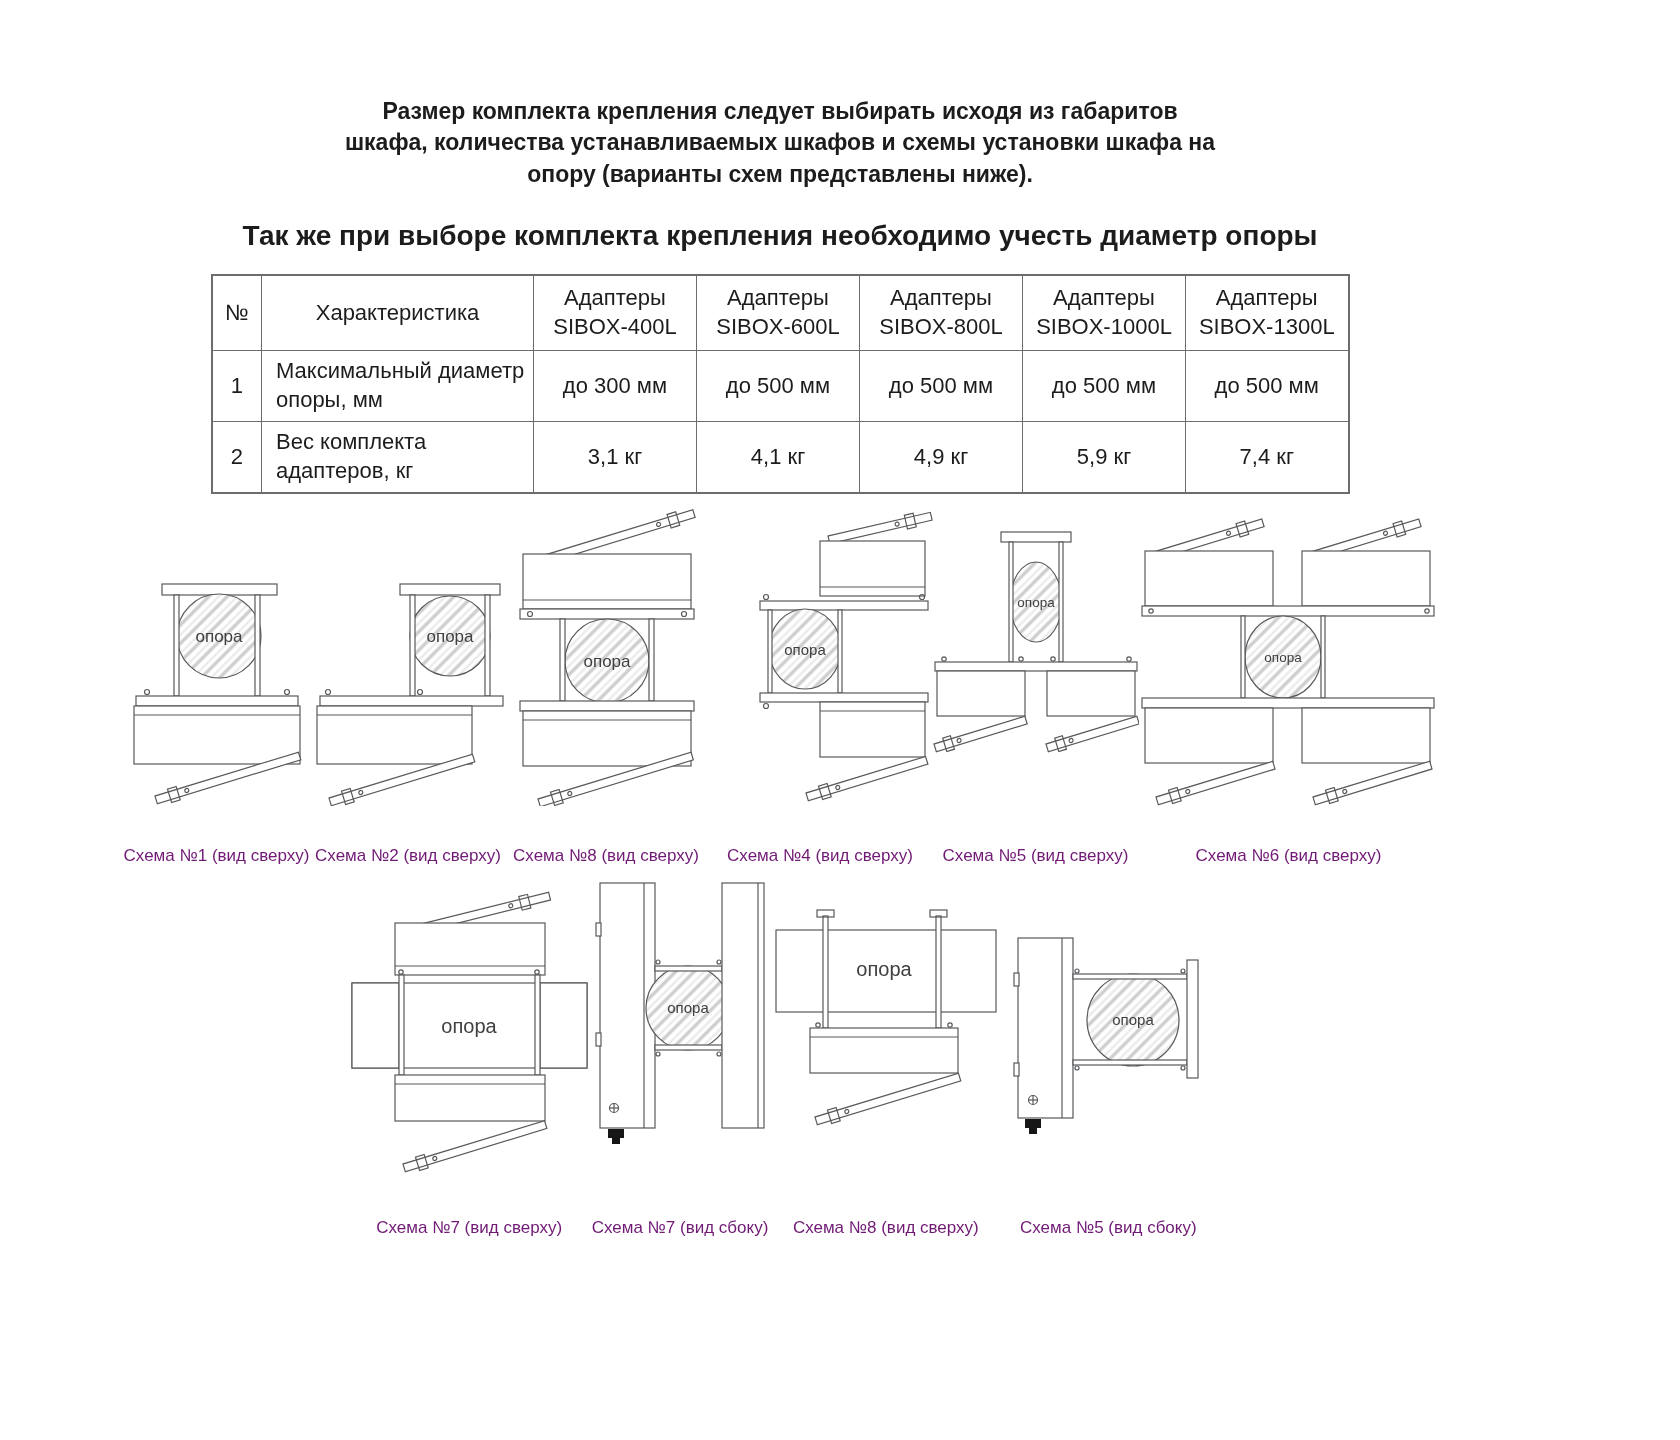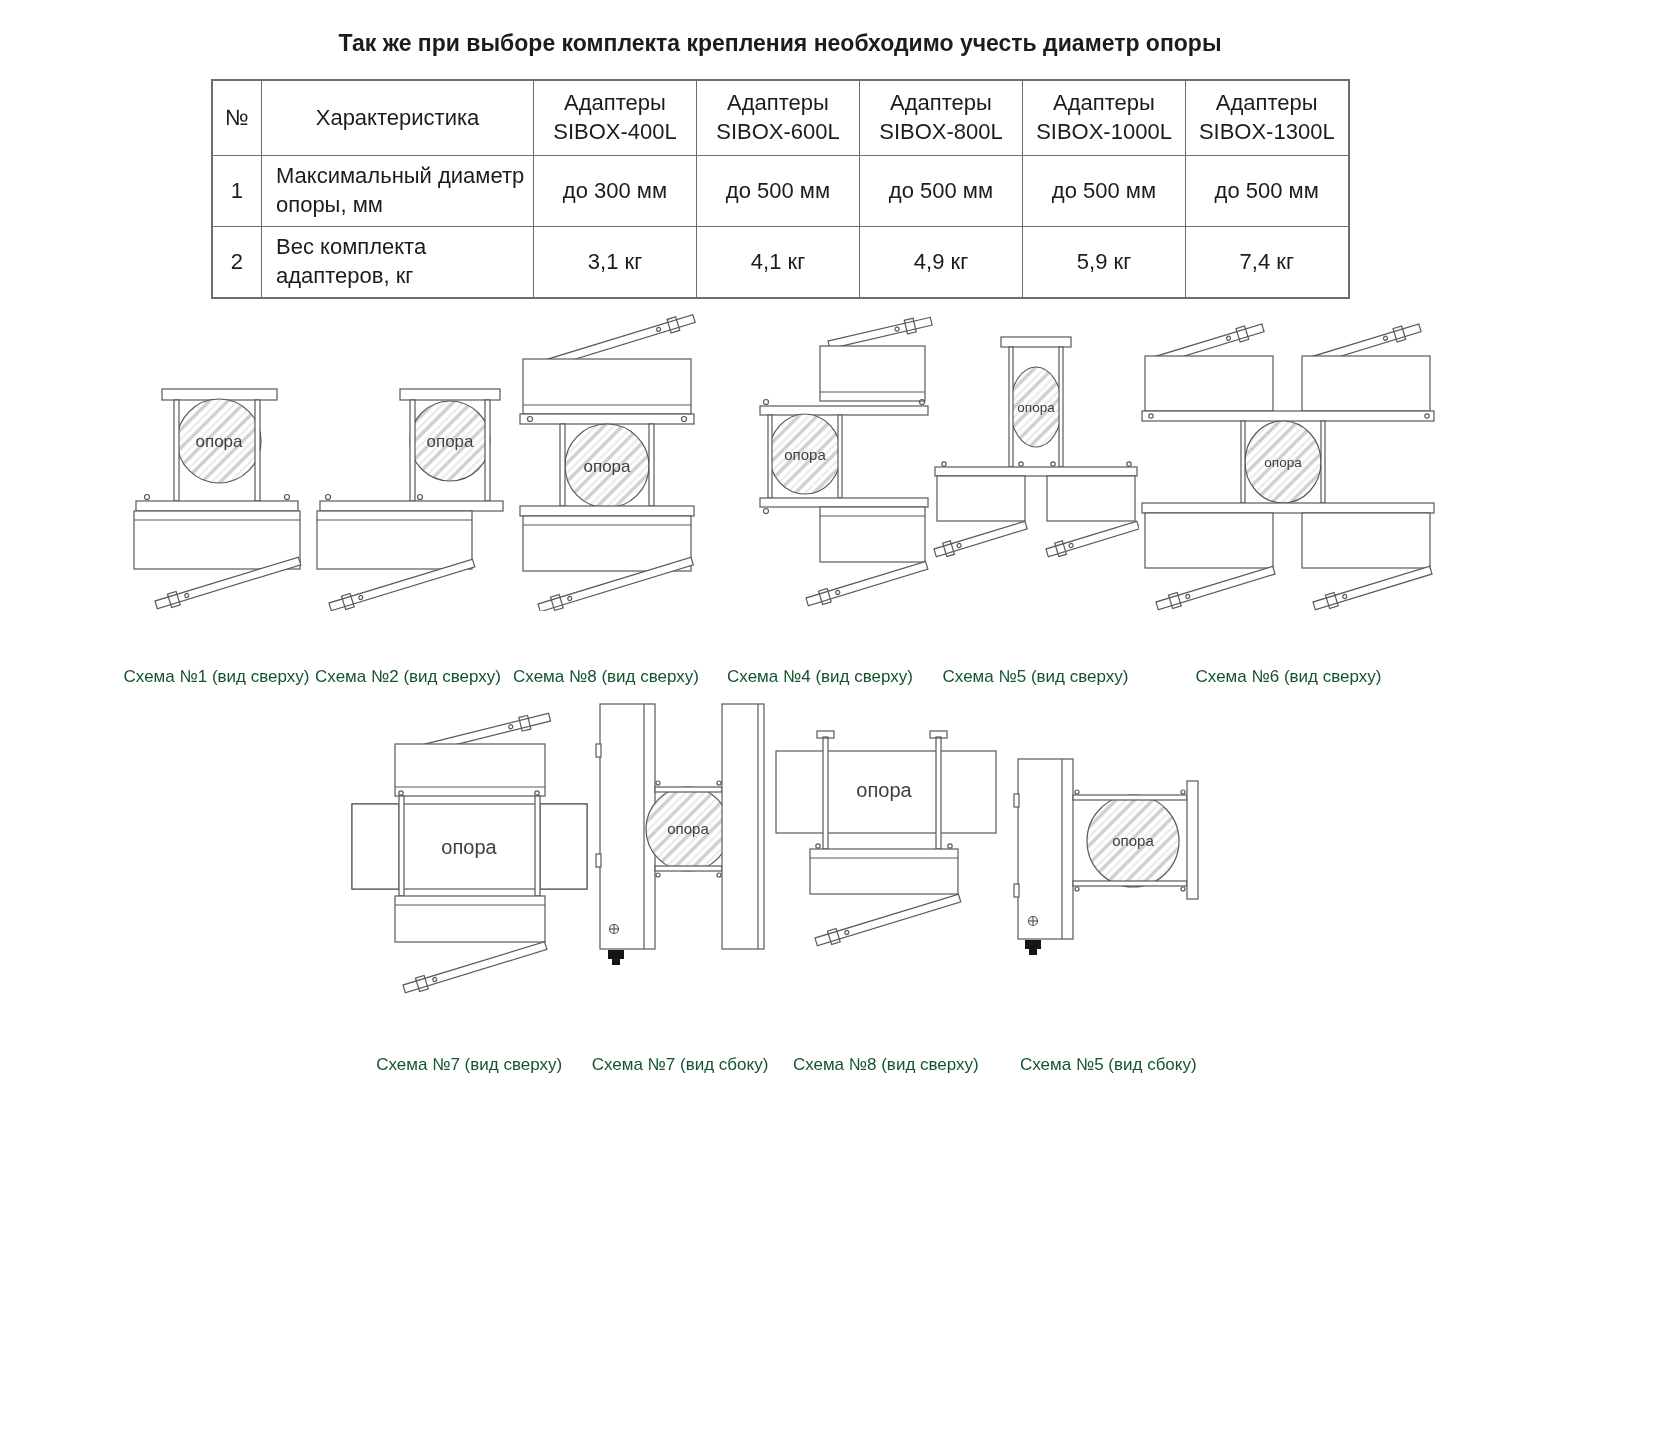--- a/index.html
+++ b/index.html
@@ -6,34 +6,34 @@
   body {
     width:1680px; height:1440px; background:#ffffff;
     font-family:"Liberation Sans", sans-serif; color:#1c1c1c;
     overflow:hidden;
   }
   .content { width:1560px; }
   .intro {
     margin:96px auto 0; max-width:880px; text-align:center;
     font-size:23px; font-weight:700; line-height:1.36;
   }
-  .note { margin:30px auto 0; text-align:center; font-size:23px; font-weight:700; }
+  .note { margin:30px auto 0; text-align:center; font-size:28px; font-weight:700; }
   table.spec { margin:22px auto 0; border-collapse:collapse; border:2px solid #6d6d6d; table-layout:fixed; }
   .spec th, .spec td {
     border:1.5px solid #6d6d6d; font-weight:400; font-size:22px;
     padding:5px 6px; text-align:center; vertical-align:middle; line-height:1.3;
   }
   .spec th { height:64px; }
   .spec td { height:60px; }
   .spec .name-cell { text-align:left; padding-left:14px; }
   .sec-title { margin-top:74px; text-align:center; font-size:23px; font-weight:700; }
   .sec-title.h2 { margin-top:26px; }
   .row { display:flex; justify-content:center; align-items:flex-start; margin-top:2px; }
   figure.scheme { margin:0; display:flex; flex-direction:column; align-items:center;gap:38px; }
-  figcaption { font-size:17px; margin-top:18px; color:#14532d; white-space:nowrap; }
+  figcaption { font-size:17px; margin-top:2px; color:#701a75; white-space:nowrap; }
   .g7{margin-left:7px} .g10{margin-left:10px} .g12{margin-left:12px}
   .g19{margin-left:19px} .g27{margin-left:27px}
   .g30{margin-left:30px} .g55{margin-left:55px} .g105{margin-left:105px}
   svg.ds { display:block; }
   .o { fill:#fff; stroke:#58595b; stroke-width:1.2; }
   .n { fill:none; stroke:#58595b; stroke-width:1.2; }
   .h { fill:url(#hatch); stroke:#58595b; stroke-width:1.2; }
   .b { fill:#161616; stroke:none; }
   text.lbl { fill:#404041; font-size:17px; font-weight:400; }
   text.sm  { font-size:13.5px; }
@@ -48,20 +48,21 @@
     <pattern id="hatch" patternUnits="userSpaceOnUse" width="13" height="13" patternTransform="rotate(-45)">
       <rect width="13" height="13" fill="#ffffff"></rect>
       <line x1="0" y1="2.5" x2="13" y2="2.5" stroke="#cfcfcf" stroke-width="3.5"></line>
       <line x1="0" y1="9.5" x2="13" y2="9.5" stroke="#e8e8e8" stroke-width="2"></line>
     </pattern>
   </defs>
 </svg>
 
 <div class="content">
 
+  <p class="intro">Размер комплекта крепления следует выбирать исходя из габаритов шкафа, количества устанавливаемых шкафов и схемы установки шкафа на опору (варианты схем представлены ниже).</p>
   <p class="note">Так же при выборе комплекта крепления необходимо учесть диаметр опоры</p>
 
   <table class="spec">
     <colgroup>
       <col style="width:50px">
         <col style="width:272px">
         <col style="width:163px">
         <col style="width:163px">
         <col style="width:163px">
         <col style="width:163px">

